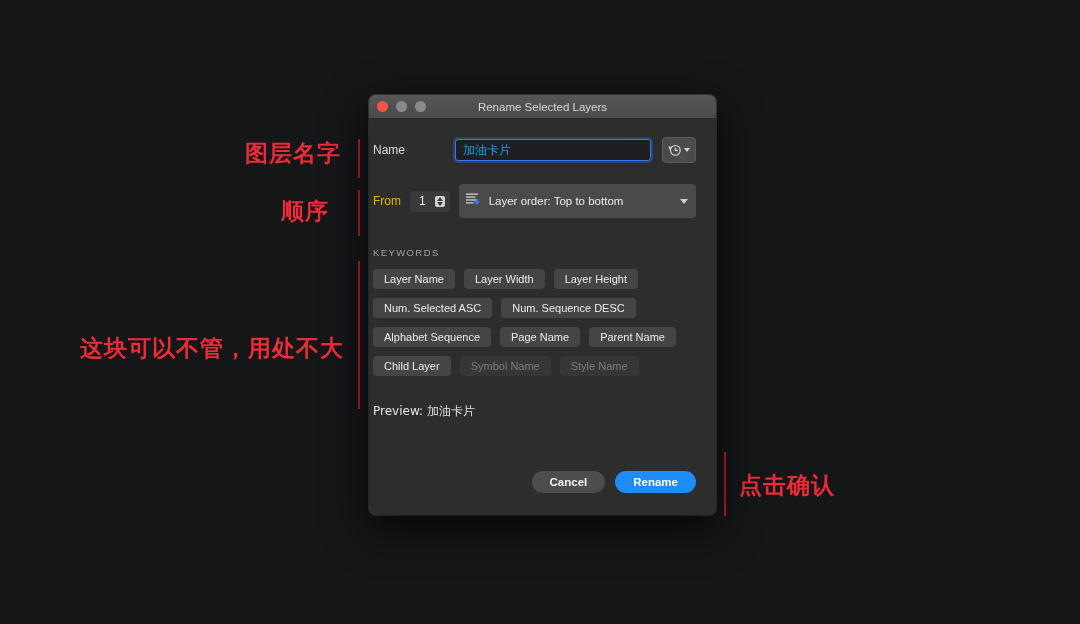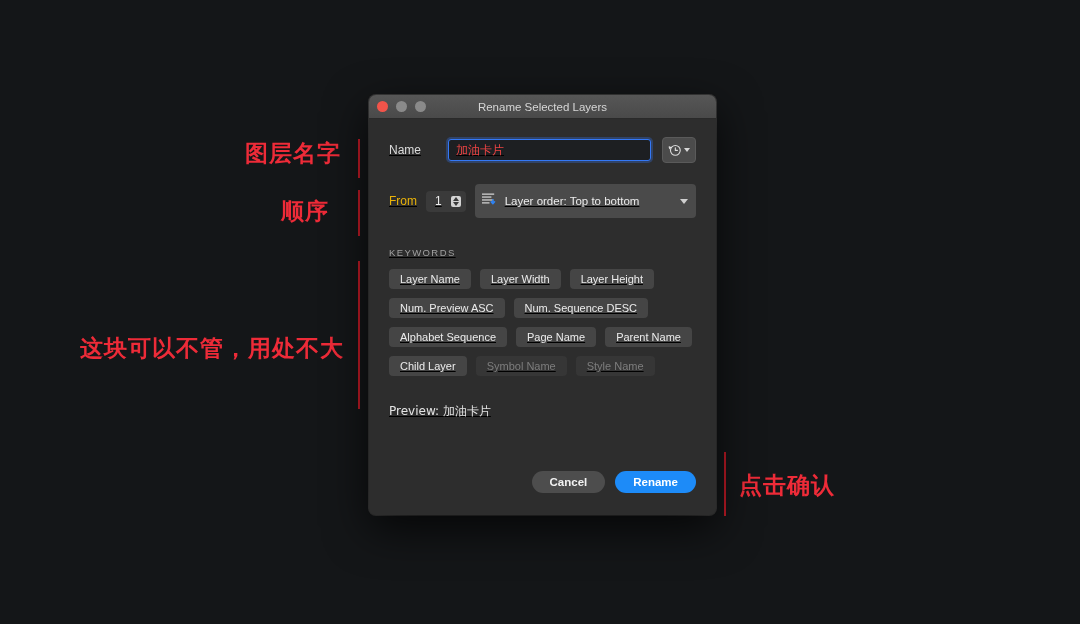--- a/index.html
+++ b/index.html
@@ -82,23 +82,22 @@
     position: absolute;
     left: 0; right: 0;
     text-align: center;
     font-size: 11.5px;
     color: #d6d6d6;
     pointer-events: none;
   }
 
   .dialog-body {
     flex: 1;
-    padding: 18px 20px 0 20px;
+    padding: 18px 20px 0 4px;
     position: relative;
-    text-decoration: underline;
   }
 
   
   .name-row {
     display: flex;
     align-items: center;
     gap: 11px;
     margin-bottom: 21px;
   }
   .name-label {
@@ -110,23 +109,24 @@
     flex: 1;
     height: 22px;
     background: #1d1f22;
     border: 1px solid #3478f6;
     border-radius: 3px;
     box-shadow: 0 0 0 2px rgba(52,120,246,0.30);
     display: flex;
     align-items: center;
     padding: 0 7px;
     font-size: 12px;
-    color: #ef4444;
+    color: #0ea5e9;
     font-family: "DejaVu Sans", "Liberation Sans", sans-serif;
     box-sizing: border-box;
+    margin-left: 23px;
   }
   .history-btn {
     width: 32px;
     height: 24px;
     background: #4b4b4b;
     border: 1px solid #5a5a5a;
     border-radius: 4px;
     display: flex;
     align-items: center;
     justify-content: center;
@@ -329,21 +329,21 @@
     </div>
 
     <div class="section-title">KEYWORDS</div>
     <div class="kw-rows">
       <div class="kw-row">
         <div class="kw-btn">Layer Name</div>
         <div class="kw-btn">Layer Width</div>
         <div class="kw-btn">Layer Height</div>
       </div>
       <div class="kw-row">
-        <div class="kw-btn">Num. Preview ASC</div>
+        <div class="kw-btn">Num. Selected ASC</div>
         <div class="kw-btn">Num. Sequence DESC</div>
       </div>
       <div class="kw-row">
         <div class="kw-btn">Alphabet Sequence</div>
         <div class="kw-btn">Page Name</div>
         <div class="kw-btn">Parent Name</div>
       </div>
       <div class="kw-row">
         <div class="kw-btn">Child Layer</div>
         <div class="kw-btn disabled">Symbol Name</div>

